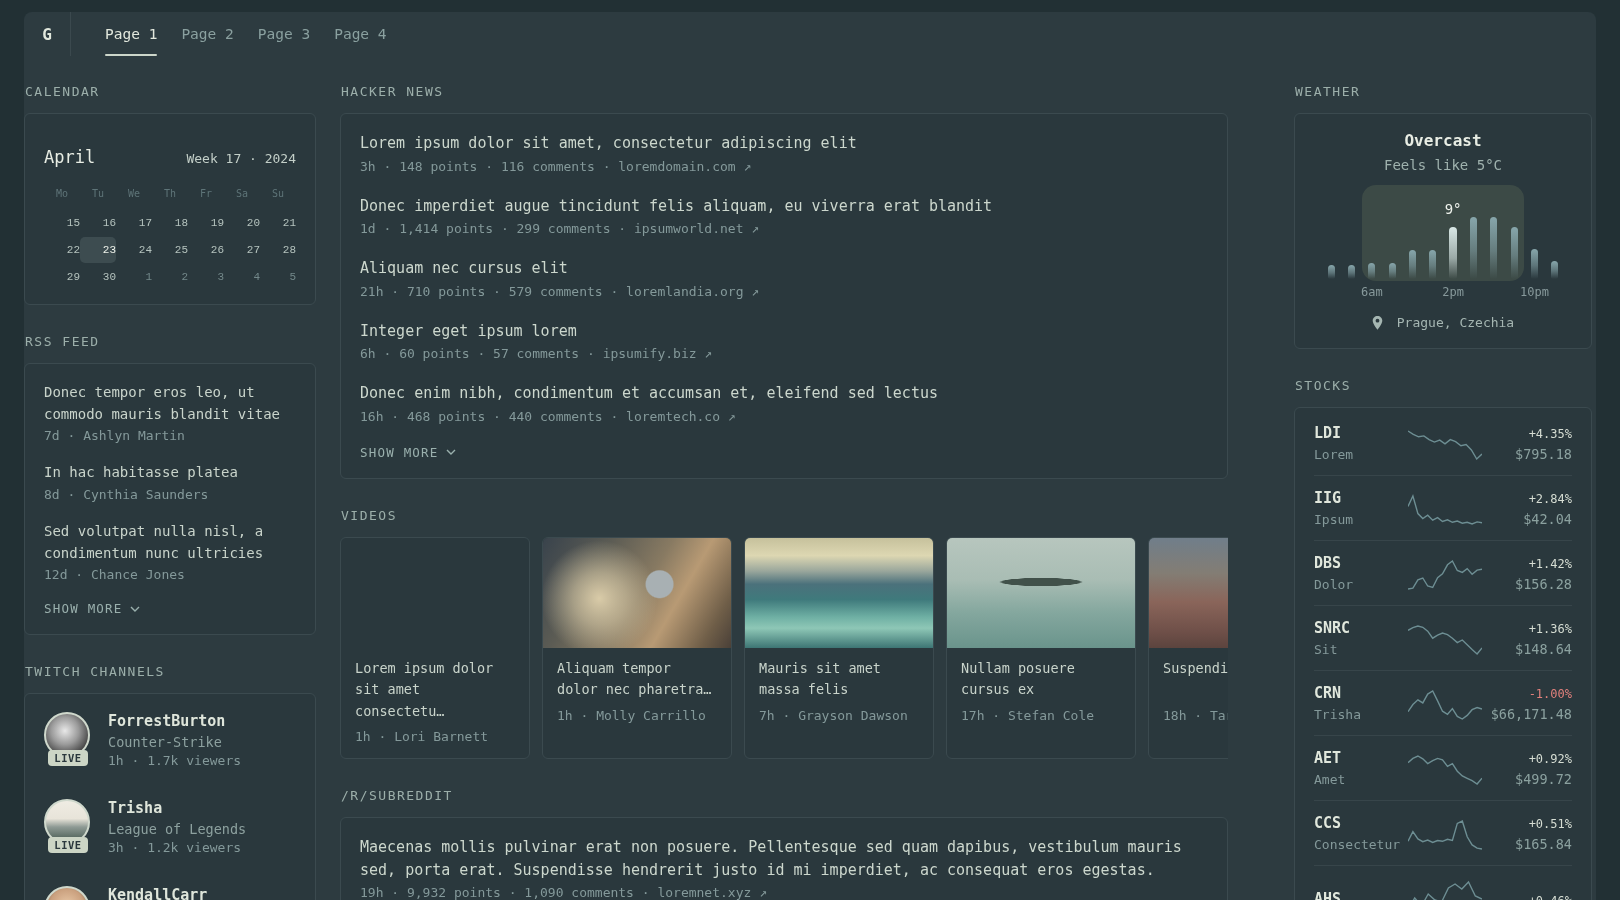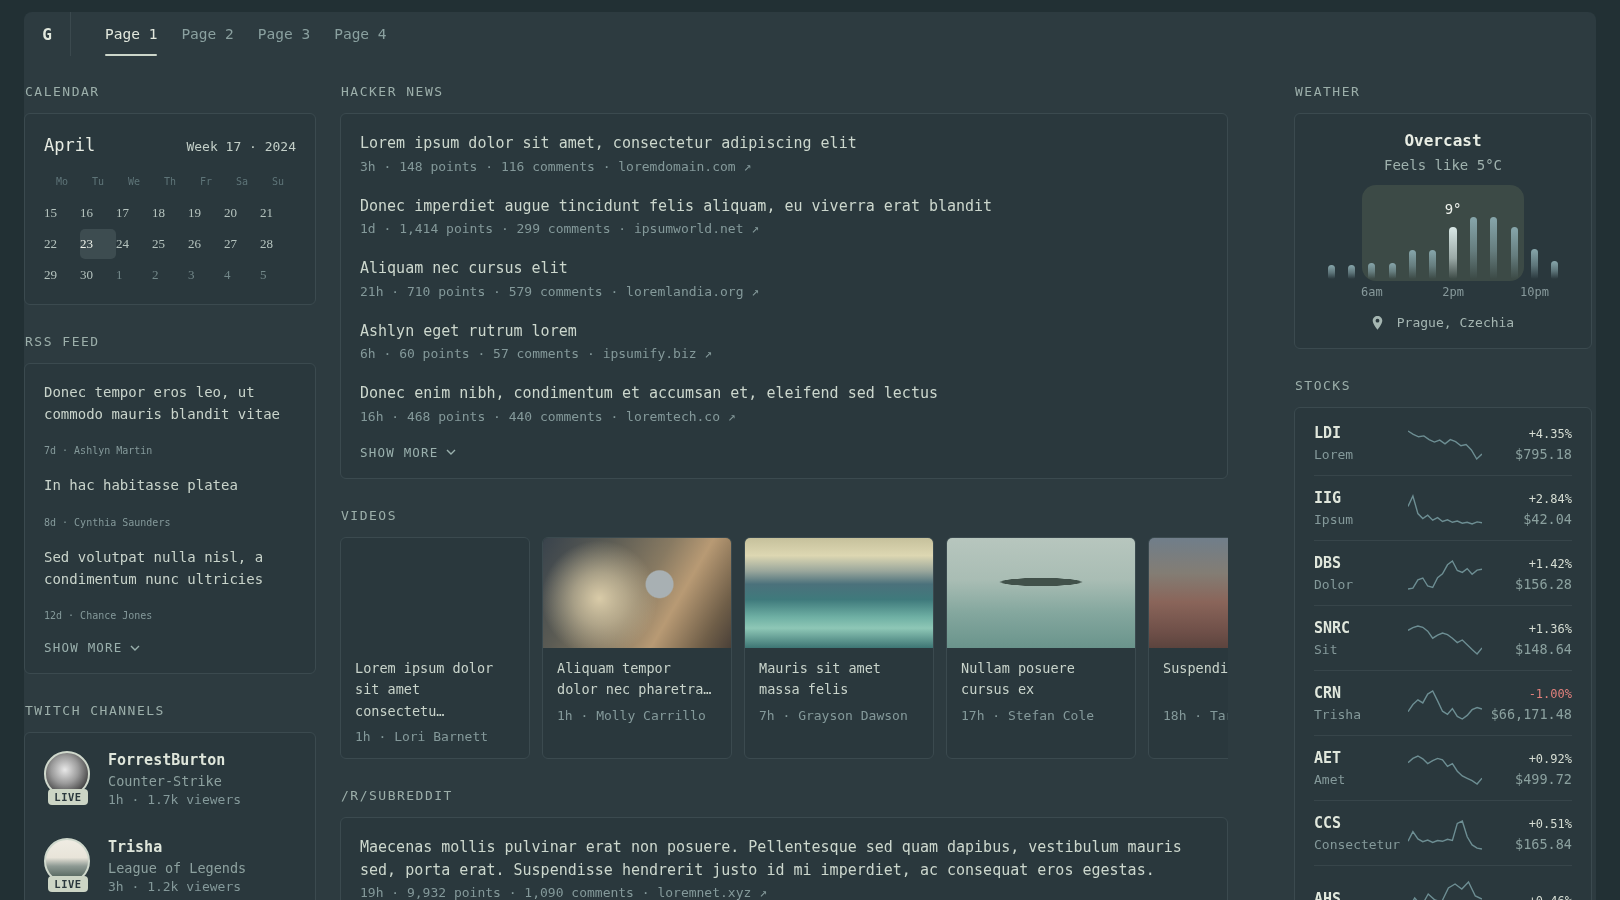--- a/index.html
+++ b/index.html
@@ -38,37 +38,37 @@
   .col-right { width:298px; flex:none; }
   .section { margin-bottom:29px; }
   .section-heading {
     font-size:13px; letter-spacing:1.5px; color:#9cafaa; margin-bottom:14px;
     padding-left:1px;
   }
   .card {
     background:#2a383d; border:1px solid #3b4a4f; border-radius:6px;
   }
   
-  .cal { padding:21px 19px 14px; }
+  .cal { padding:33px 19px 14px; }
   .cal-header { display:flex; justify-content:space-between; align-items:baseline; }
   .cal-month { font-size:17px; color:#e8ede4; }
   .cal-week { font-size:13px; color:#c3cfc8; }
   .cal-grid { display:grid; grid-template-columns:repeat(7,1fr); margin-top:17px; row-gap:1px; }
   .cal-dow { font-size:10px; color:#5e7478; text-align:center; padding:4px 0 10px; }
   .cal-day {
-    font-size:13px; color:#b5c3be; text-align:left; padding:7px 0;
-    background:none; border:none; font-family:Liberation Serif, serif; cursor:pointer; border-radius:5px;
+    font-size:11px; color:#b5c3be; text-align:right; padding:7px 0;
+    background:none; border:none; font-family:Liberation Mono, monospace; cursor:pointer; border-radius:5px;
   }
   .cal-day.selected { background:#3d4c50; color:#eef2ea; }
   .cal-day.muted { color:#73888a; }
   
   .feed { padding:18px 19px; }
   .feed-item { margin-bottom:19px; }
   .feed-title { font-size:14px; line-height:1.55; color:#c9d4cb; cursor:pointer; }
-  .feed-meta { font-size:10px; color:#84999a; margin-top:20px; }
+  .feed-meta { font-size:13px; color:#84999a; margin-top:3px; }
   .show-more {
     display:flex; align-items:center; gap:7px; font-size:12.5px; letter-spacing:1.2px;
     color:#9ab0ad; background:none; border:none; font-family:inherit; cursor:pointer;
     padding:0;
   }
   .chev { width:10px; height:6px; display:inline-block; }
   .chev svg { display:block; }
   
   .twitch { padding:18px 19px 10px; }
   .tw-row { display:flex; gap:16px; margin-bottom:22px; cursor:pointer; }
@@ -287,21 +287,21 @@
   </div>
             <div class="story">
     <div class="story-title">Donec imperdiet augue tincidunt felis aliquam, eu viverra erat blandit</div>
     <div class="story-meta">1d · 1,414 points · 299 comments · ipsumworld.net ↗</div>
   </div>
             <div class="story">
     <div class="story-title">Aliquam nec cursus elit</div>
     <div class="story-meta">21h · 710 points · 579 comments · loremlandia.org ↗</div>
   </div>
             <div class="story">
-    <div class="story-title">Ashlyn eget rutrum lorem</div>
+    <div class="story-title">Integer eget ipsum lorem</div>
     <div class="story-meta">6h · 60 points · 57 comments · ipsumify.biz ↗</div>
   </div>
             <div class="story">
     <div class="story-title">Donec enim nibh, condimentum et accumsan et, eleifend sed lectus</div>
     <div class="story-meta">16h · 468 points · 440 comments · loremtech.co ↗</div>
   </div>
             <button class="show-more">
     <span>SHOW MORE</span>
     <span class="chev">
       <svg width="10" height="6" viewBox="0 0 10 6">

